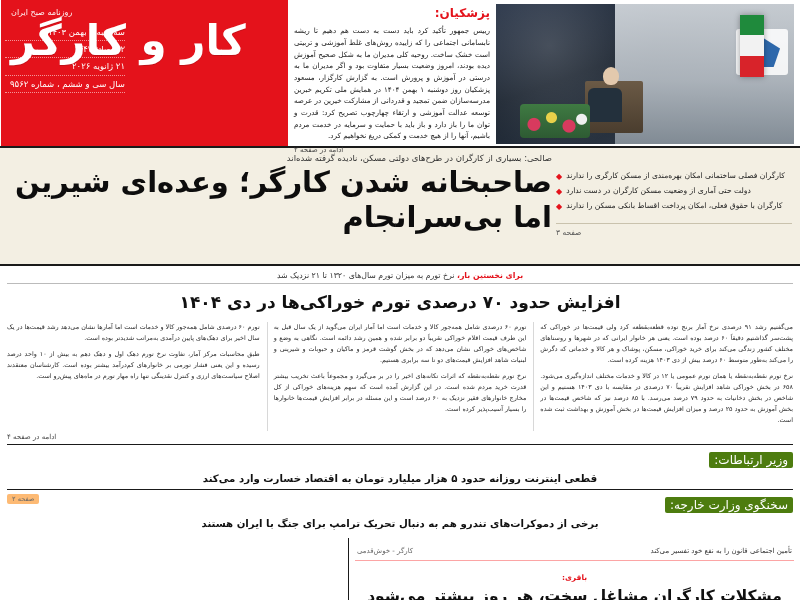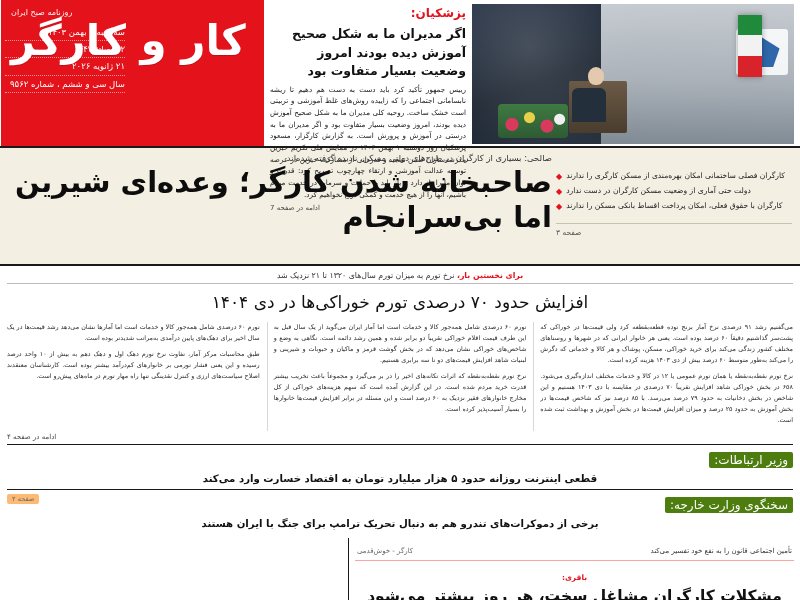--- a/index.html
+++ b/index.html
@@ -17,21 +17,21 @@
   }
 
   
   .masthead {
     display: flex;
     flex-direction: row;
     height: 148px;
     border-bottom: 2px solid #1a1a1a;
   }
   .logo-block {
-    width: 264px;
+    width: 288px;
     background: #e4121b;
     color: #fff;
     position: relative;
     padding: 6px 10px 4px 10px;
     display: flex;
     flex-direction: column;
     justify-content: flex-start;
     align-items: flex-end;
     border-left: 1px solid #fff;
   }
@@ -354,21 +354,21 @@
   .story-sub {
     font-size: 7.8px;
     color: #333;
     text-align: center;
     border-bottom: 1px solid #bbb;
     padding-bottom: 3px;
   }
   .story-sub b { color: #e4121b; }
   .story-title {
     font-size: 17px;
-    font-weight: normal;
+    font-weight: bold;
     line-height: 1.45;
     text-align: center;
     color: #111;
     margin: 6px 0 7px 0;
   }
   .cols {
     display: flex;
     flex-direction: row;
     gap: 7px;
     font-size: 6.4px;
@@ -437,23 +437,22 @@
         <div class="stage-bg"></div>
         <div class="logo-wall"></div>
         <div class="flag"></div>
         <div class="podium"></div>
         <div class="person-body"></div>
         <div class="person-head"></div>
         <div class="flowers"></div>
       </div>
       <div class="lead-text">
         <div class="kicker">پزشکیان:</div>
-        <div class="lead-headline">اگر مدیران ما به شکل صحیح آموزش دیده بودند امروز وضعیت بسیار متفاوت بود</div>
         <div class="lead-body">رییس جمهور تأکید کرد باید دست به دست هم دهیم تا ریشه نابسامانی اجتماعی را که زاییده روش‌های غلط آموزشی و تربیتی است خشک ساخت. روحیه کلی مدیران ما به شکل صحیح آموزش دیده بودند، امروز وضعیت بسیار متفاوت بود و اگر مدیران ما به درستی در آموزش و پرورش است. به گزارش کارگزار، مسعود پزشکیان روز دوشنبه ۱ بهمن ۱۴۰۴ در همایش ملی تکریم خبرین مدرسه‌سازان ضمن تمجید و قدردانی از مشارکت خیرین در عرصه توسعه عدالت آموزشی و ارتقاء چهارچوب تصریح کرد: قدرت و توان ما را باز دارد و باز باید با حمایت و سرمایه در خدمت مردم باشیم، آنها را از هیچ خدمت و کمکی دریغ نخواهیم کرد.</div>
-        <div class="more-link">ادامه در صفحه 7</div>
+        <div class="more-link">ادامه در صفحه ۲</div>
       </div>
     </div>
 
     <div class="logo-block">
       <div class="logo-top-line">روزنامه صبح ایران</div>
       <div class="logo-title">کار و کارگر</div>
       <div class="logo-dateblock">
         <div>سه‌شنبه ۲ بهمن ۱۴۰۳</div>
         <div>۲ شعبان ۱۴۴۷</div>
         <div>۲۱ ژانویه ۲۰۲۶</div>

